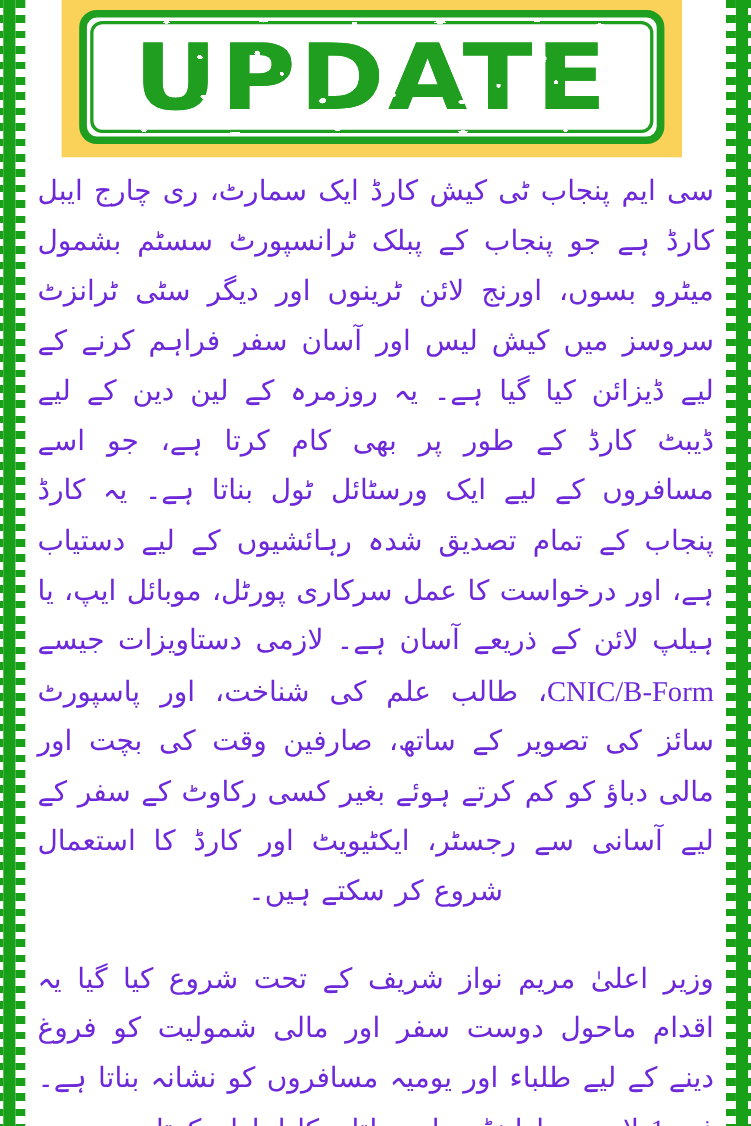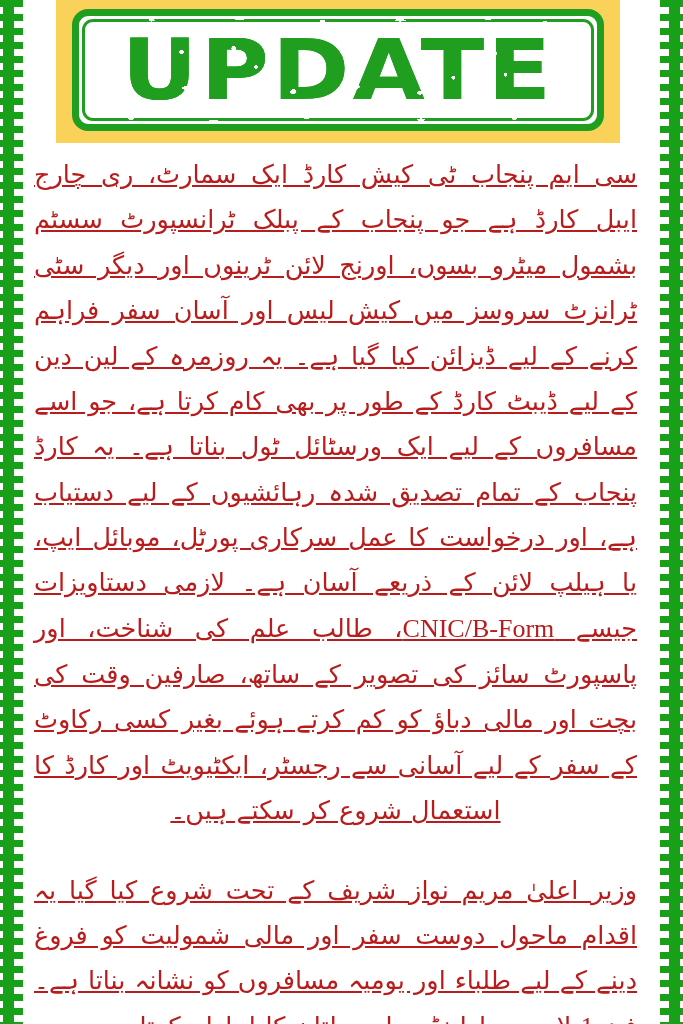--- a/index.html
+++ b/index.html
@@ -169,29 +169,28 @@
   .article {
     position: absolute;
     left: 34px;
     right: 34px;
     top: 152px;
     direction: rtl;
     text-align: justify;
     text-align-last: center;
   }
   .para {
-    margin: 0 12px 34px 0;
-    color: #b91c1c;
+    margin: 0 0 34px 0;
+    color: #6d28d9;
     font-family: "DejaVu Sans", "Liberation Sans", sans-serif;
     font-size: 25.5px;
     line-height: 1.78;
     text-align: justify;
     text-align-last: center;
     word-spacing: 1px;
-    text-decoration: underline;
   }
   .para:last-child { margin-bottom: 0; }
   .latin {
     direction: ltr;
     unicode-bidi: embed;
     font-family: "Liberation Serif", "DejaVu Serif", serif;
     font-size: 26px;
   }
   .num {
     direction: ltr;

